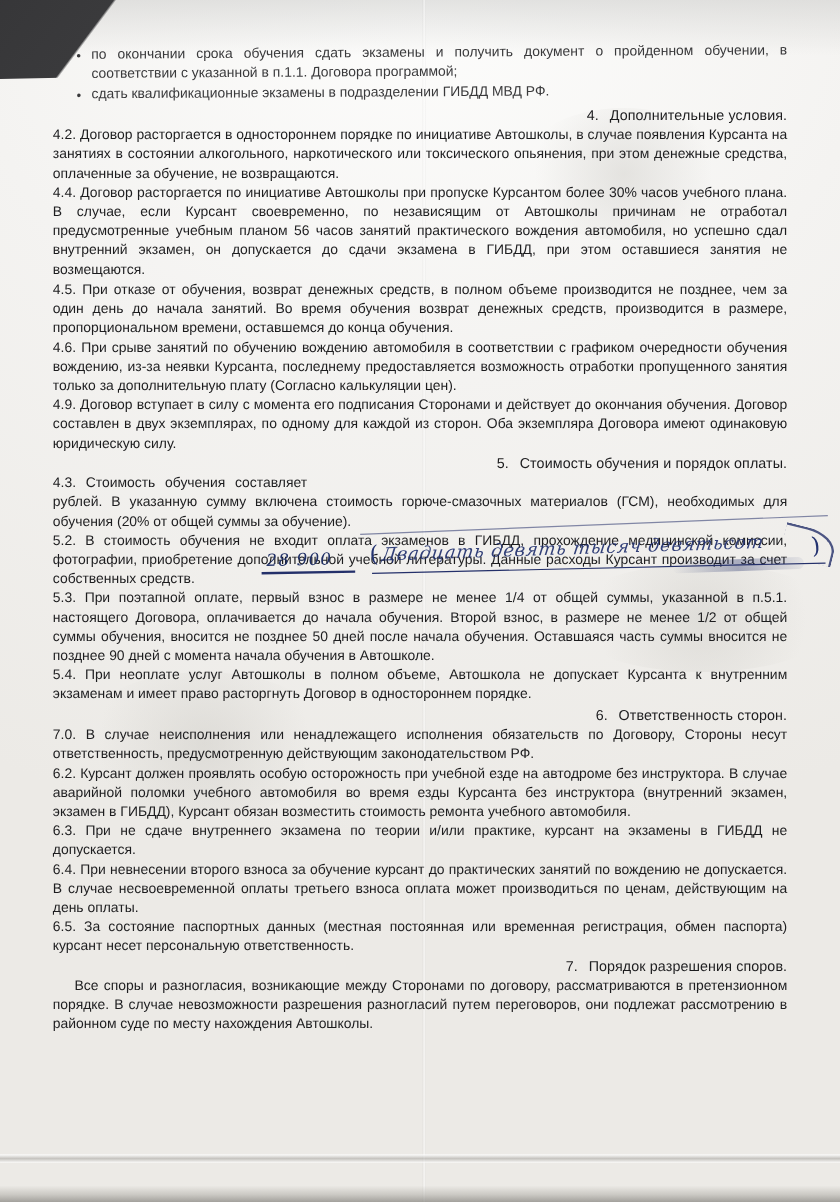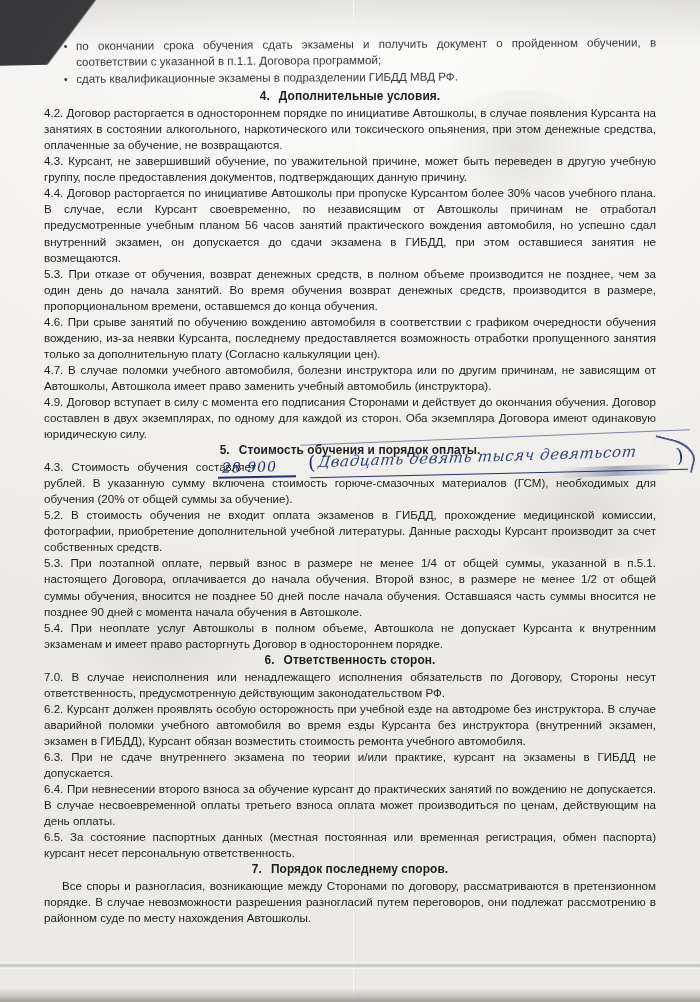--- a/index.html
+++ b/index.html
@@ -98,22 +98,22 @@
   }
   .bullets li::before {
     content: "";
     position: absolute;
     left: -12px; top: 7px;
     width: 3px; height: 3px;
     border-radius: 50%;
     background: #2a2a2c;
   }
   .heading {
-    text-align: center;
-    font-weight: bold;
+    text-align: right;
+    font-weight: normal;
     font-size: 11.9px;
     line-height: 17px;
     margin: 0 0 0 0;
     letter-spacing: .1px;
   }
   .heading .num { margin-right: 9px; }
   .clause { margin-top: 0; }
   .indent { text-indent: 18px; }
 
   
@@ -219,25 +219,23 @@
 
     <ul class="bullets skew-top">
       <li class="fade-a">по окончании срока обучения сдать экзамены и получить документ о пройденном обучении, в соответствии с указанной в п.1.1. Договора программой;</li>
       <li class="fade-a">сдать квалификационные экзамены в подразделении ГИБДД МВД РФ.</li>
     </ul>
 
     <p class="heading">
       <span class="num">4.</span><span>Дополнительные условия.</span>
     </p>
     <p class="clause">4.2. Договор расторгается в одностороннем порядке по инициативе Автошколы, в случае появления Курсанта на занятиях в состоянии алкогольного, наркотического или токсического опьянения, при этом денежные средства, оплаченные за обучение, не возвращаются.</p>
-    <p class="clause">4.3. Курсант, не завершивший обучение, по уважительной причине, может быть переведен в другую учебную группу, после предоставления документов, подтверждающих данную причину.</p>
     <p class="clause">4.4. Договор расторгается по инициативе Автошколы при пропуске Курсантом более 30% часов учебного плана. В случае, если Курсант своевременно, по независящим от Автошколы причинам не отработал предусмотренные учебным планом 56 часов занятий практического вождения автомобиля, но успешно сдал внутренний экзамен, он допускается до сдачи экзамена в ГИБДД, при этом оставшиеся занятия не возмещаются.</p>
-    <p class="clause">5.3. При отказе от обучения, возврат денежных средств, в полном объеме производится не позднее, чем за один день до начала занятий. Во время обучения возврат денежных средств, производится в размере, пропорциональном времени, оставшемся до конца обучения.</p>
+    <p class="clause">4.5. При отказе от обучения, возврат денежных средств, в полном объеме производится не позднее, чем за один день до начала занятий. Во время обучения возврат денежных средств, производится в размере, пропорциональном времени, оставшемся до конца обучения.</p>
     <p class="clause">4.6. При срыве занятий по обучению  вождению автомобиля в соответствии с графиком очередности обучения вождению, из-за неявки Курсанта, последнему предоставляется возможность отработки пропущенного занятия только за дополнительную плату (Согласно калькуляции цен).</p>
-    <p class="clause">4.7. В случае поломки учебного автомобиля, болезни инструктора или по другим причинам, не зависящим от Автошколы, Автошкола имеет право заменить учебный автомобиль (инструктора).</p>
     <p class="clause">4.9. Договор вступает в силу с момента его подписания Сторонами и действует до окончания обучения. Договор составлен в двух экземплярах, по одному для каждой из сторон. Оба экземпляра Договора имеют одинаковую юридическую силу.</p>
 
     <p class="heading">
       <span class="num">5.</span><span>Стоимость обучения и порядок оплаты.</span>
     </p>
     <p class="clause">
       <span>4.3.  Стоимость  обучения  составляет</span>
       <span style="display:inline-block;width:392px;"></span>
       <span>рублей. В указанную сумму включена стоимость горюче-смазочных материалов (ГСМ), необходимых для обучения (20% от общей суммы за обучение).</span>
     </p>
@@ -248,21 +246,21 @@
     <p class="heading">
       <span class="num">6.</span><span>Ответственность сторон.</span>
     </p>
     <p class="clause">7.0. В случае неисполнения или ненадлежащего исполнения обязательств по Договору, Стороны несут ответственность, предусмотренную действующим законодательством РФ.</p>
     <p class="clause">6.2. Курсант должен проявлять особую осторожность при учебной езде на автодроме без инструктора. В случае аварийной поломки учебного автомобиля во время езды Курсанта без инструктора (внутренний экзамен, экзамен в ГИБДД), Курсант обязан возместить стоимость ремонта учебного автомобиля.</p>
     <p class="clause"> 6.3. При не сдаче внутреннего экзамена по теории и/или практике, курсант на экзамены в ГИБДД не допускается.</p>
     <p class="clause">6.4. При невнесении второго взноса за обучение курсант до практических занятий по вождению не допускается. В случае несвоевременной оплаты третьего взноса оплата может производиться по ценам, действующим на день оплаты.</p>
     <p class="clause">6.5. За состояние паспортных данных (местная постоянная или временная регистрация, обмен паспорта) курсант несет персональную ответственность.</p>
 
     <p class="heading">
-      <span class="num">7.</span><span>Порядок последнему споров.</span>
+      <span class="num">7.</span><span>Порядок разрешения споров.</span>
     </p>
     <p class="clause indent">Все споры и разногласия, возникающие между Сторонами по договору, рассматриваются в претензионном порядке. В случае невозможности разрешения разногласий путем переговоров, они подлежат рассмотрению в районном суде по месту нахождения Автошколы.</p>
 
   </div>
 
   <div class="hw-line-sec5"></div>
   <div class="hw hw-amount">28 900</div>
   <div class="hw-amount-underline"></div>
   <div class="paren l">(</div>
   <div class="hw hw-words">Двадцать девять тысяч девятьсот</div>

